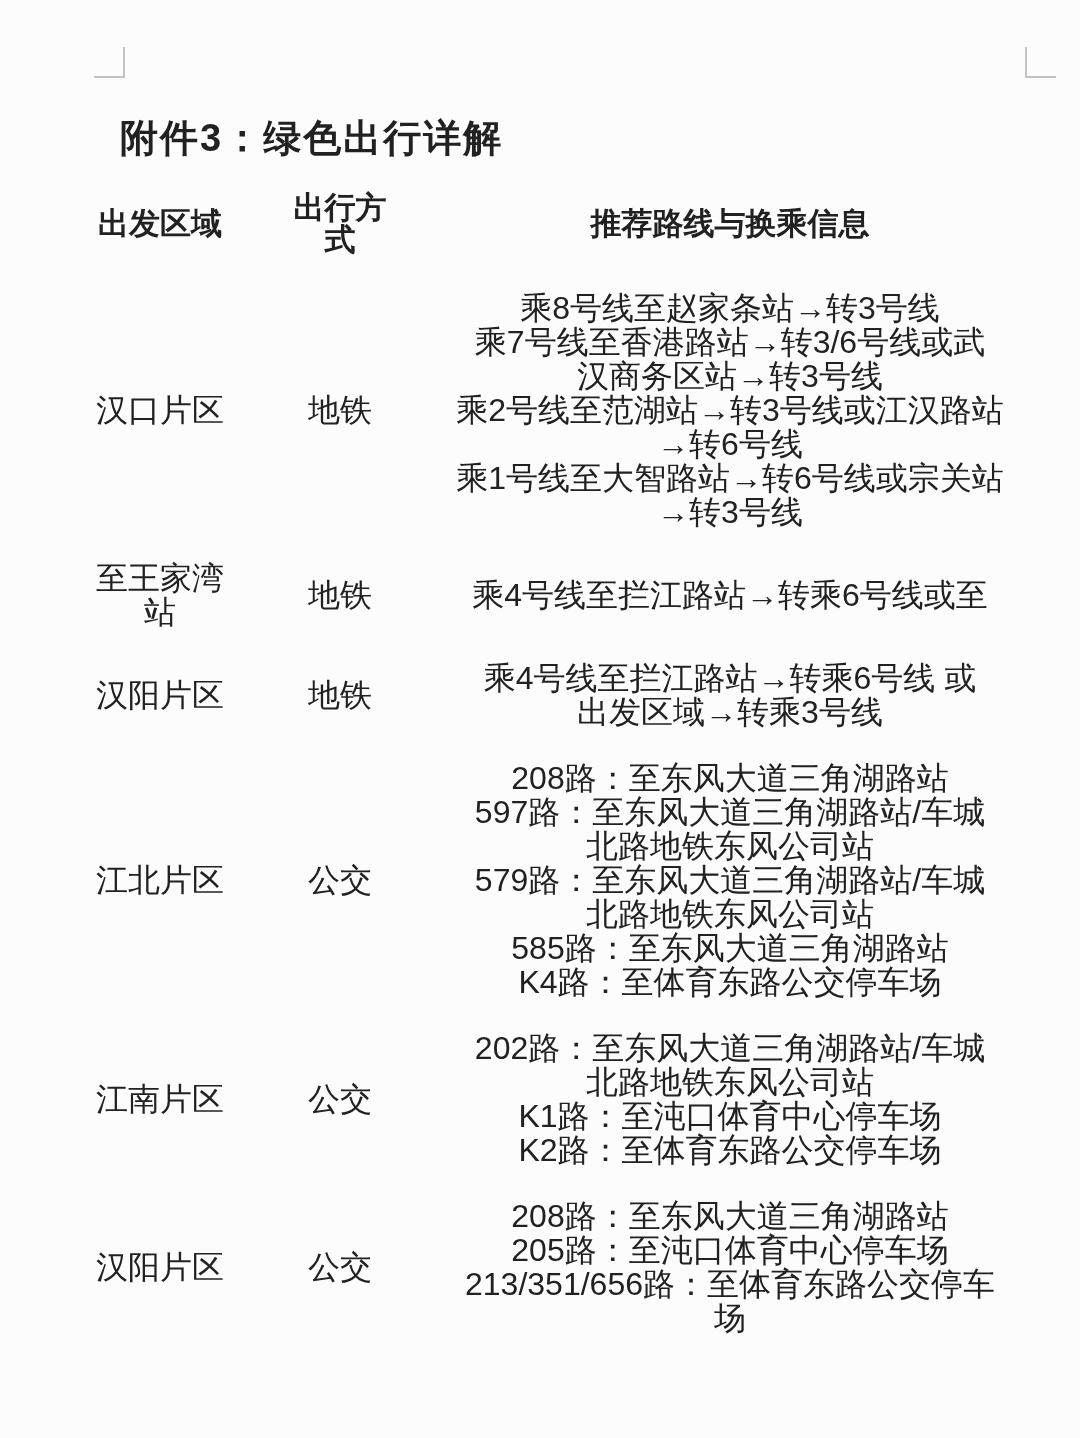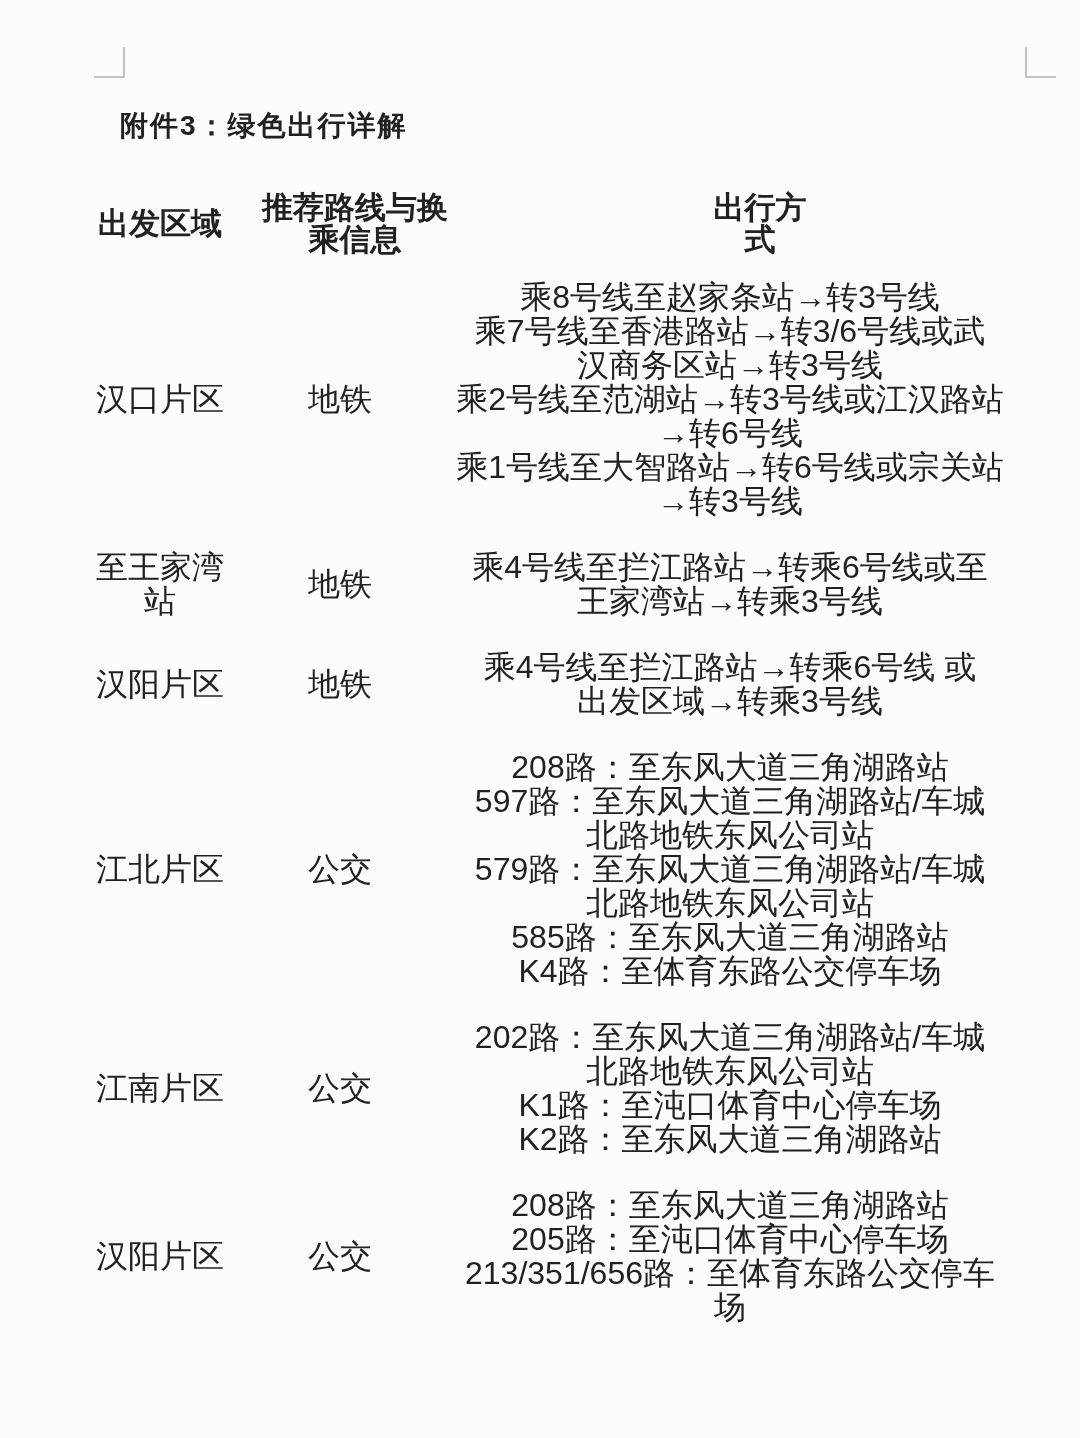--- a/index.html
+++ b/index.html
@@ -29,43 +29,42 @@
   }
   .crop-mark.tr {
     left: 1025px;
     border-left: 2px solid #c3c3c3;
     border-bottom: 2px solid #c3c3c3;
   }
   .doc-title {
     position: absolute;
     left: 120px;
     top: 88px;
-    font-size: 28px;
+    font-size: 38px;
     font-weight: 600;
     letter-spacing: 2px;
     white-space: nowrap;
   }
   .transport-table {
     position: absolute;
     left: 85px;
     top: 192px;
     width: 930px;
   }
   .header-row,
   .data-row {
     display: grid;
     grid-template-columns: 150px 210px 570px;
     align-items: center;
   }
   .header-row {
     font-size: 31px;
     font-weight: 700;
     line-height: 32px;
-    margin-bottom: 24px;
-    gap: 15px;
+    margin-bottom: 35px;
   }
   .cell {
     text-align: center;
   }
   .th-mode {
     white-space: pre-line; 
   }
   .data-row {
     font-size: 32px;
     line-height: 34px;
@@ -82,23 +81,23 @@
 <body>
 
 <div class="crop-mark tl"></div>
 <div class="crop-mark tr"></div>
 
 <h1 class="doc-title">附件3：绿色出行详解</h1>
 
 <div class="transport-table">
   <div class="header-row">
     <div class="cell th-region">出发区域</div>
-    <div class="cell th-routes">推荐路线与换乘信息</div>
     <div class="cell th-mode">出行方
 式</div>
+    <div class="cell th-routes">推荐路线与换乘信息</div>
   </div>
   <div>
   <div class="data-row">
     <div class="cell region-cell">汉口片区</div>
     <div class="cell mode-cell">地铁</div>
     <div class="routes-cell">
           <div class="route-line">乘8号线至赵家条站→转3号线</div>
           <div class="route-line">乘7号线至香港路站→转3/6号线或武</div>
           <div class="route-line">汉商务区站→转3号线</div>
           <div class="route-line">乘2号线至范湖站→转3号线或江汉路站</div>
@@ -106,21 +105,20 @@
           <div class="route-line">乘1号线至大智路站→转6号线或宗关站</div>
           <div class="route-line">→转3号线</div>
         </div>
   </div>
 
   <div class="data-row">
     <div class="cell region-cell">至王家湾站</div>
     <div class="cell mode-cell">地铁</div>
     <div class="routes-cell">
           <div class="route-line">乘4号线至拦江路站→转乘6号线或至</div>
-          <div class="route-line">王家湾站→转乘3号线</div>
         </div>
   </div>
 
   <div class="data-row">
     <div class="cell region-cell">汉阳片区</div>
     <div class="cell mode-cell">地铁</div>
     <div class="routes-cell">
           <div class="route-line">乘4号线至拦江路站→转乘6号线 或</div>
           <div class="route-line">出发区域→转乘3号线</div>
         </div>
@@ -140,21 +138,21 @@
         </div>
   </div>
 
   <div class="data-row">
     <div class="cell region-cell">江南片区</div>
     <div class="cell mode-cell">公交</div>
     <div class="routes-cell">
           <div class="route-line">202路：至东风大道三角湖路站/车城</div>
           <div class="route-line">北路地铁东风公司站</div>
           <div class="route-line">K1路：至沌口体育中心停车场</div>
-          <div class="route-line">K2路：至东风大道三角湖路站</div>
+          <div class="route-line">K2路：至体育东路公交停车场</div>
         </div>
   </div>
 
   <div class="data-row">
     <div class="cell region-cell">汉阳片区</div>
     <div class="cell mode-cell">公交</div>
     <div class="routes-cell">
           <div class="route-line">208路：至东风大道三角湖路站</div>
           <div class="route-line">205路：至沌口体育中心停车场</div>
           <div class="route-line">213/351/656路：至体育东路公交停车</div>

